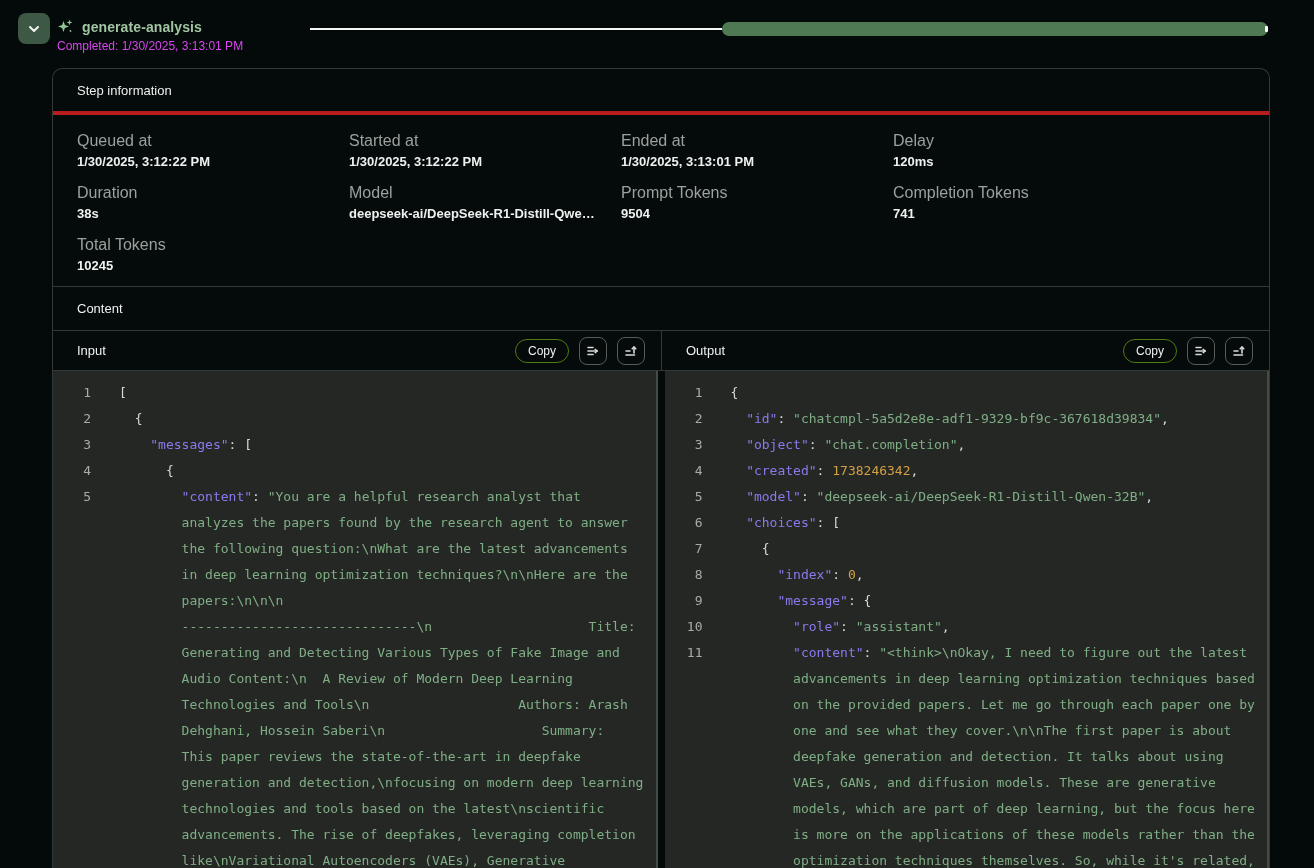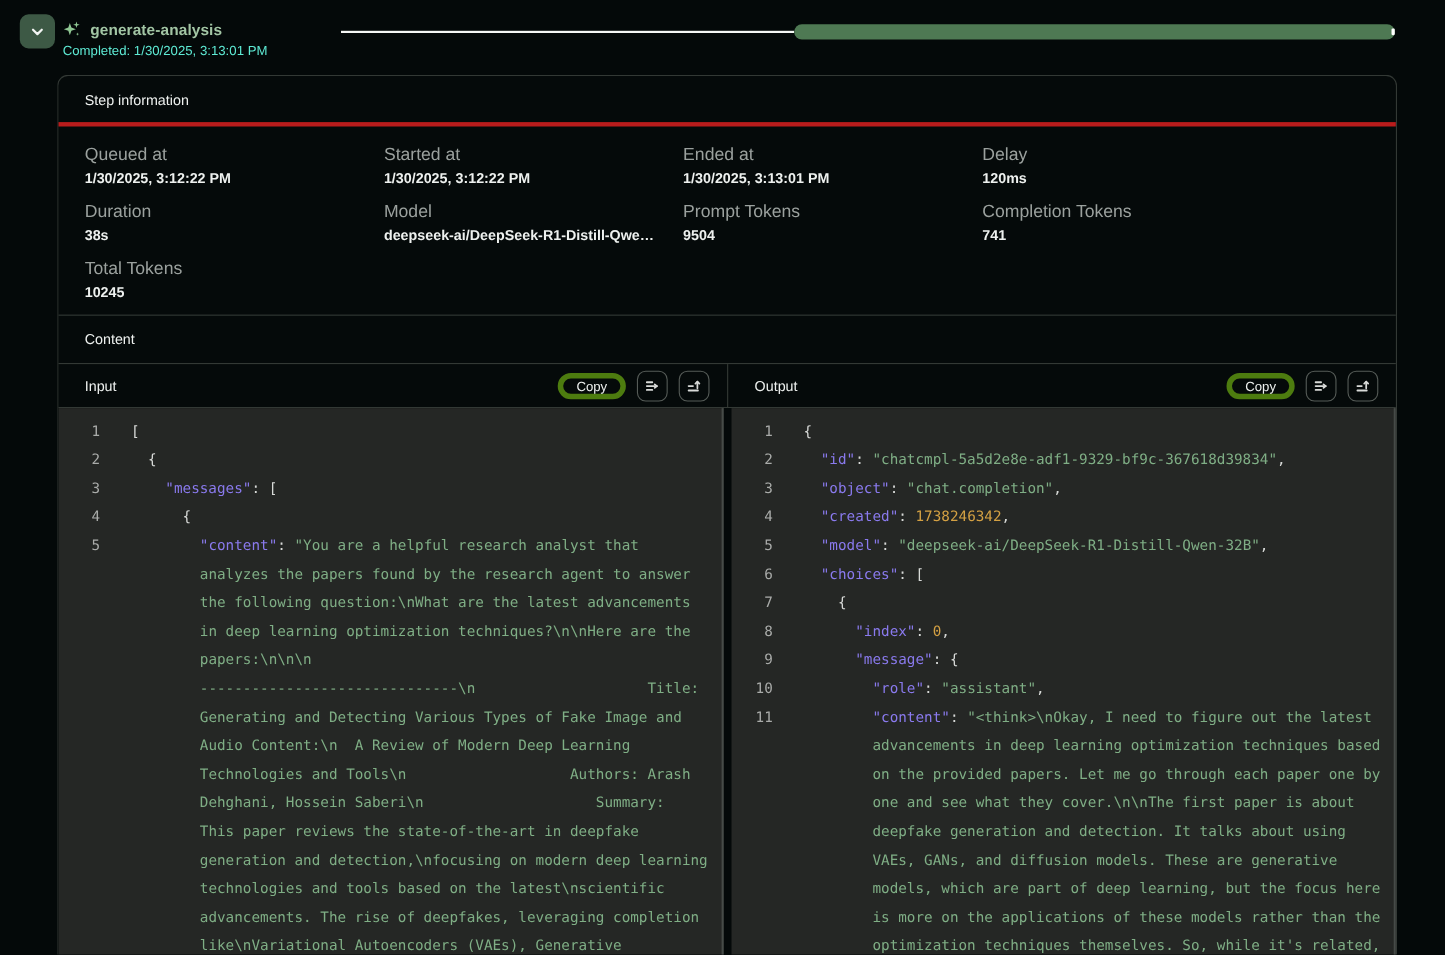--- a/index.html
+++ b/index.html
@@ -12,21 +12,21 @@
   }
   
   .collapse-btn{
     position:absolute; left:18px; top:13px; width:32px; height:31px;
     border-radius:8px; background:#3d5945; border:none; cursor:pointer;
     display:flex; align-items:center; justify-content:center;
   }
   .step-title-block{ position:absolute; left:57px; top:18px; }
   .title-row{ display:flex; align-items:center; gap:8px; }
   .step-title{ color:#a2c5a4; font-size:14px; font-weight:700; letter-spacing:.1px; }
-  .completed{ color:#5eead4; font-size:12px; margin-top:4px; }
+  .completed{ color:#d946ef; font-size:12px; margin-top:4px; }
   .tl-line{ position:absolute; left:310px; top:28px; width:412px; height:2px; background:#f5f7f5; }
   .tl-bar{ position:absolute; left:722px; top:22px; width:546px; height:14px; border-radius:7px; background:#4e7953; }
   .tl-bar::after{ content:''; position:absolute; right:0px; top:4px; width:3px; height:6px; background:#ffffff; border-radius:1px; }
   
   .card{
     position:absolute; left:52px; top:68px; width:1218px; height:800px;
     border:1px solid #333935; border-bottom:none;
     border-radius:10px 10px 0 0; overflow:hidden;
     background:#050a0a;
   }
@@ -47,21 +47,21 @@
     font-size:13px; color:#eef1ef;
     border-top:1px solid #333935; border-bottom:1px solid #333935;
   }
   
   .io-header{ display:grid; grid-template-columns:1fr 1fr; height:40px; border-bottom:1px solid #333935; }
   .io-half{ display:flex; align-items:center; padding:0 16px 0 24px; }
   .io-half + .io-half{ border-left:1px solid #333935; }
   .io-title{ font-size:13px; color:#eef1ef; }
   .btn-group{ margin-left:auto; display:flex; align-items:center; gap:10px; }
   .copy-btn{
-    height:24px; padding:0 12px; border-radius:12px; border:5px solid #4d7c0f;
+    height:24px; padding:0 12px; border-radius:12px; border:1px solid #4d7c0f;
     background:transparent; color:#eef1ef; font-size:12px; cursor:pointer;
     font-family:"Liberation Sans", sans-serif;
   }
   .icon-btn{
     width:28px; height:28px; border-radius:8px; border:1px solid #565c58;
     background:transparent; cursor:pointer; display:flex; align-items:center; justify-content:center;
   }
   
   .code-grid{ display:grid; grid-template-columns:1fr 1fr; gap:7px; height:498px; background:#040909; }
   .code-pane{

